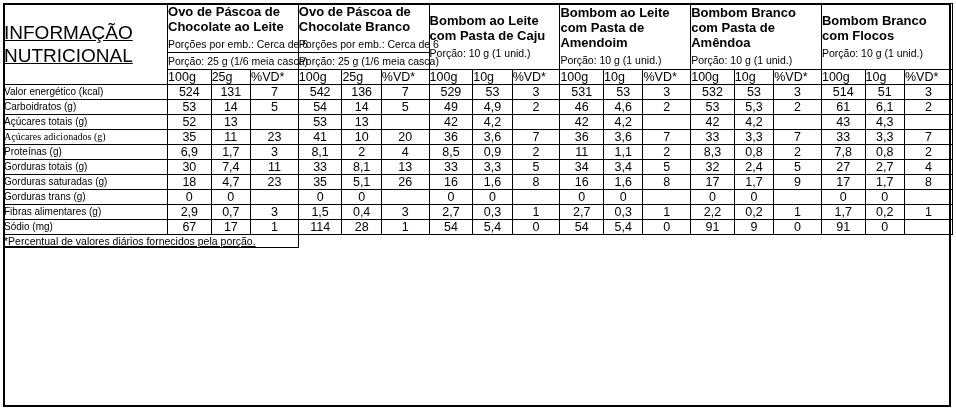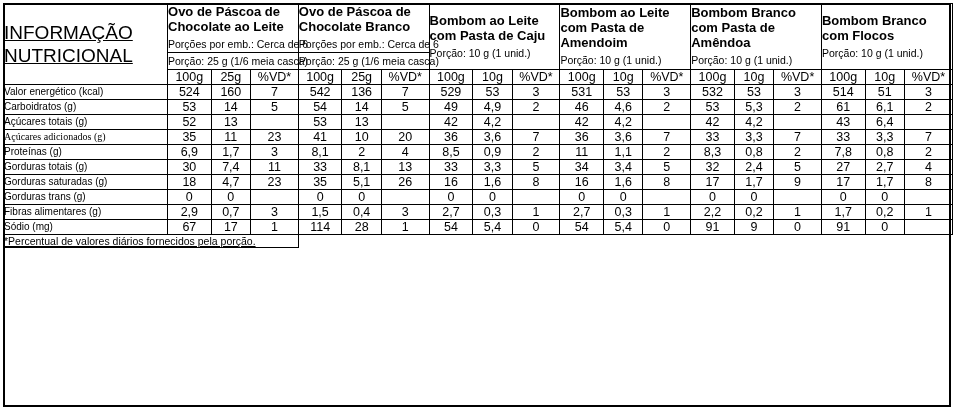--- a/index.html
+++ b/index.html
@@ -70,21 +70,21 @@
   }
   .sub-divider {
     border-top: 1px solid #000;
     margin: 1px 0 1px 0;
     height: 0;
     display: block;
   }
   .colhead {
     font-size: 12.5px;
     font-weight: bold;
-    text-align: center;
+    text-align: left;
     padding: 3px 0 3px 0;
   }
   .rowlabel {
     text-align: left;
     padding: 2.5px 0 2.5px 5px;
     font-size: 10px;
     white-space: nowrap;
   }
   .indent1 { padding-left: 16px; }
   .indent2 { padding-left: 28px; font-family: Liberation Serif, serif; }
@@ -180,21 +180,21 @@
           <td class="colhead">100g</td>
           <td class="colhead">10g</td>
           <td class="colhead">%VD*</td>
           <td class="colhead">100g</td>
           <td class="colhead">10g</td>
           <td class="colhead">%VD*</td>
         </tr>
         <tr>
           <td class="rowlabel">Valor energético (kcal)</td>
           <td class="num">524</td>
-          <td class="num">160</td>
+          <td class="num">131</td>
           <td class="num">7</td>
           <td class="num">542</td>
           <td class="num">136</td>
           <td class="num">7</td>
           <td class="num">529</td>
           <td class="num">53</td>
           <td class="num">3</td>
           <td class="num">531</td>
           <td class="num">53</td>
           <td class="num">3</td>
@@ -237,21 +237,21 @@
           <td class="num">42</td>
           <td class="num">4,2</td>
           <td class="num"></td>
           <td class="num">42</td>
           <td class="num">4,2</td>
           <td class="num"></td>
           <td class="num">42</td>
           <td class="num">4,2</td>
           <td class="num"></td>
           <td class="num">43</td>
-          <td class="num">6,4</td>
+          <td class="num">4,3</td>
           <td class="num"></td>
         </tr>
         <tr>
           <td class="rowlabel indent2">Açúcares adicionados (g)</td>
           <td class="num">35</td>
           <td class="num">11</td>
           <td class="num">23</td>
           <td class="num">41</td>
           <td class="num">10</td>
           <td class="num">20</td>

